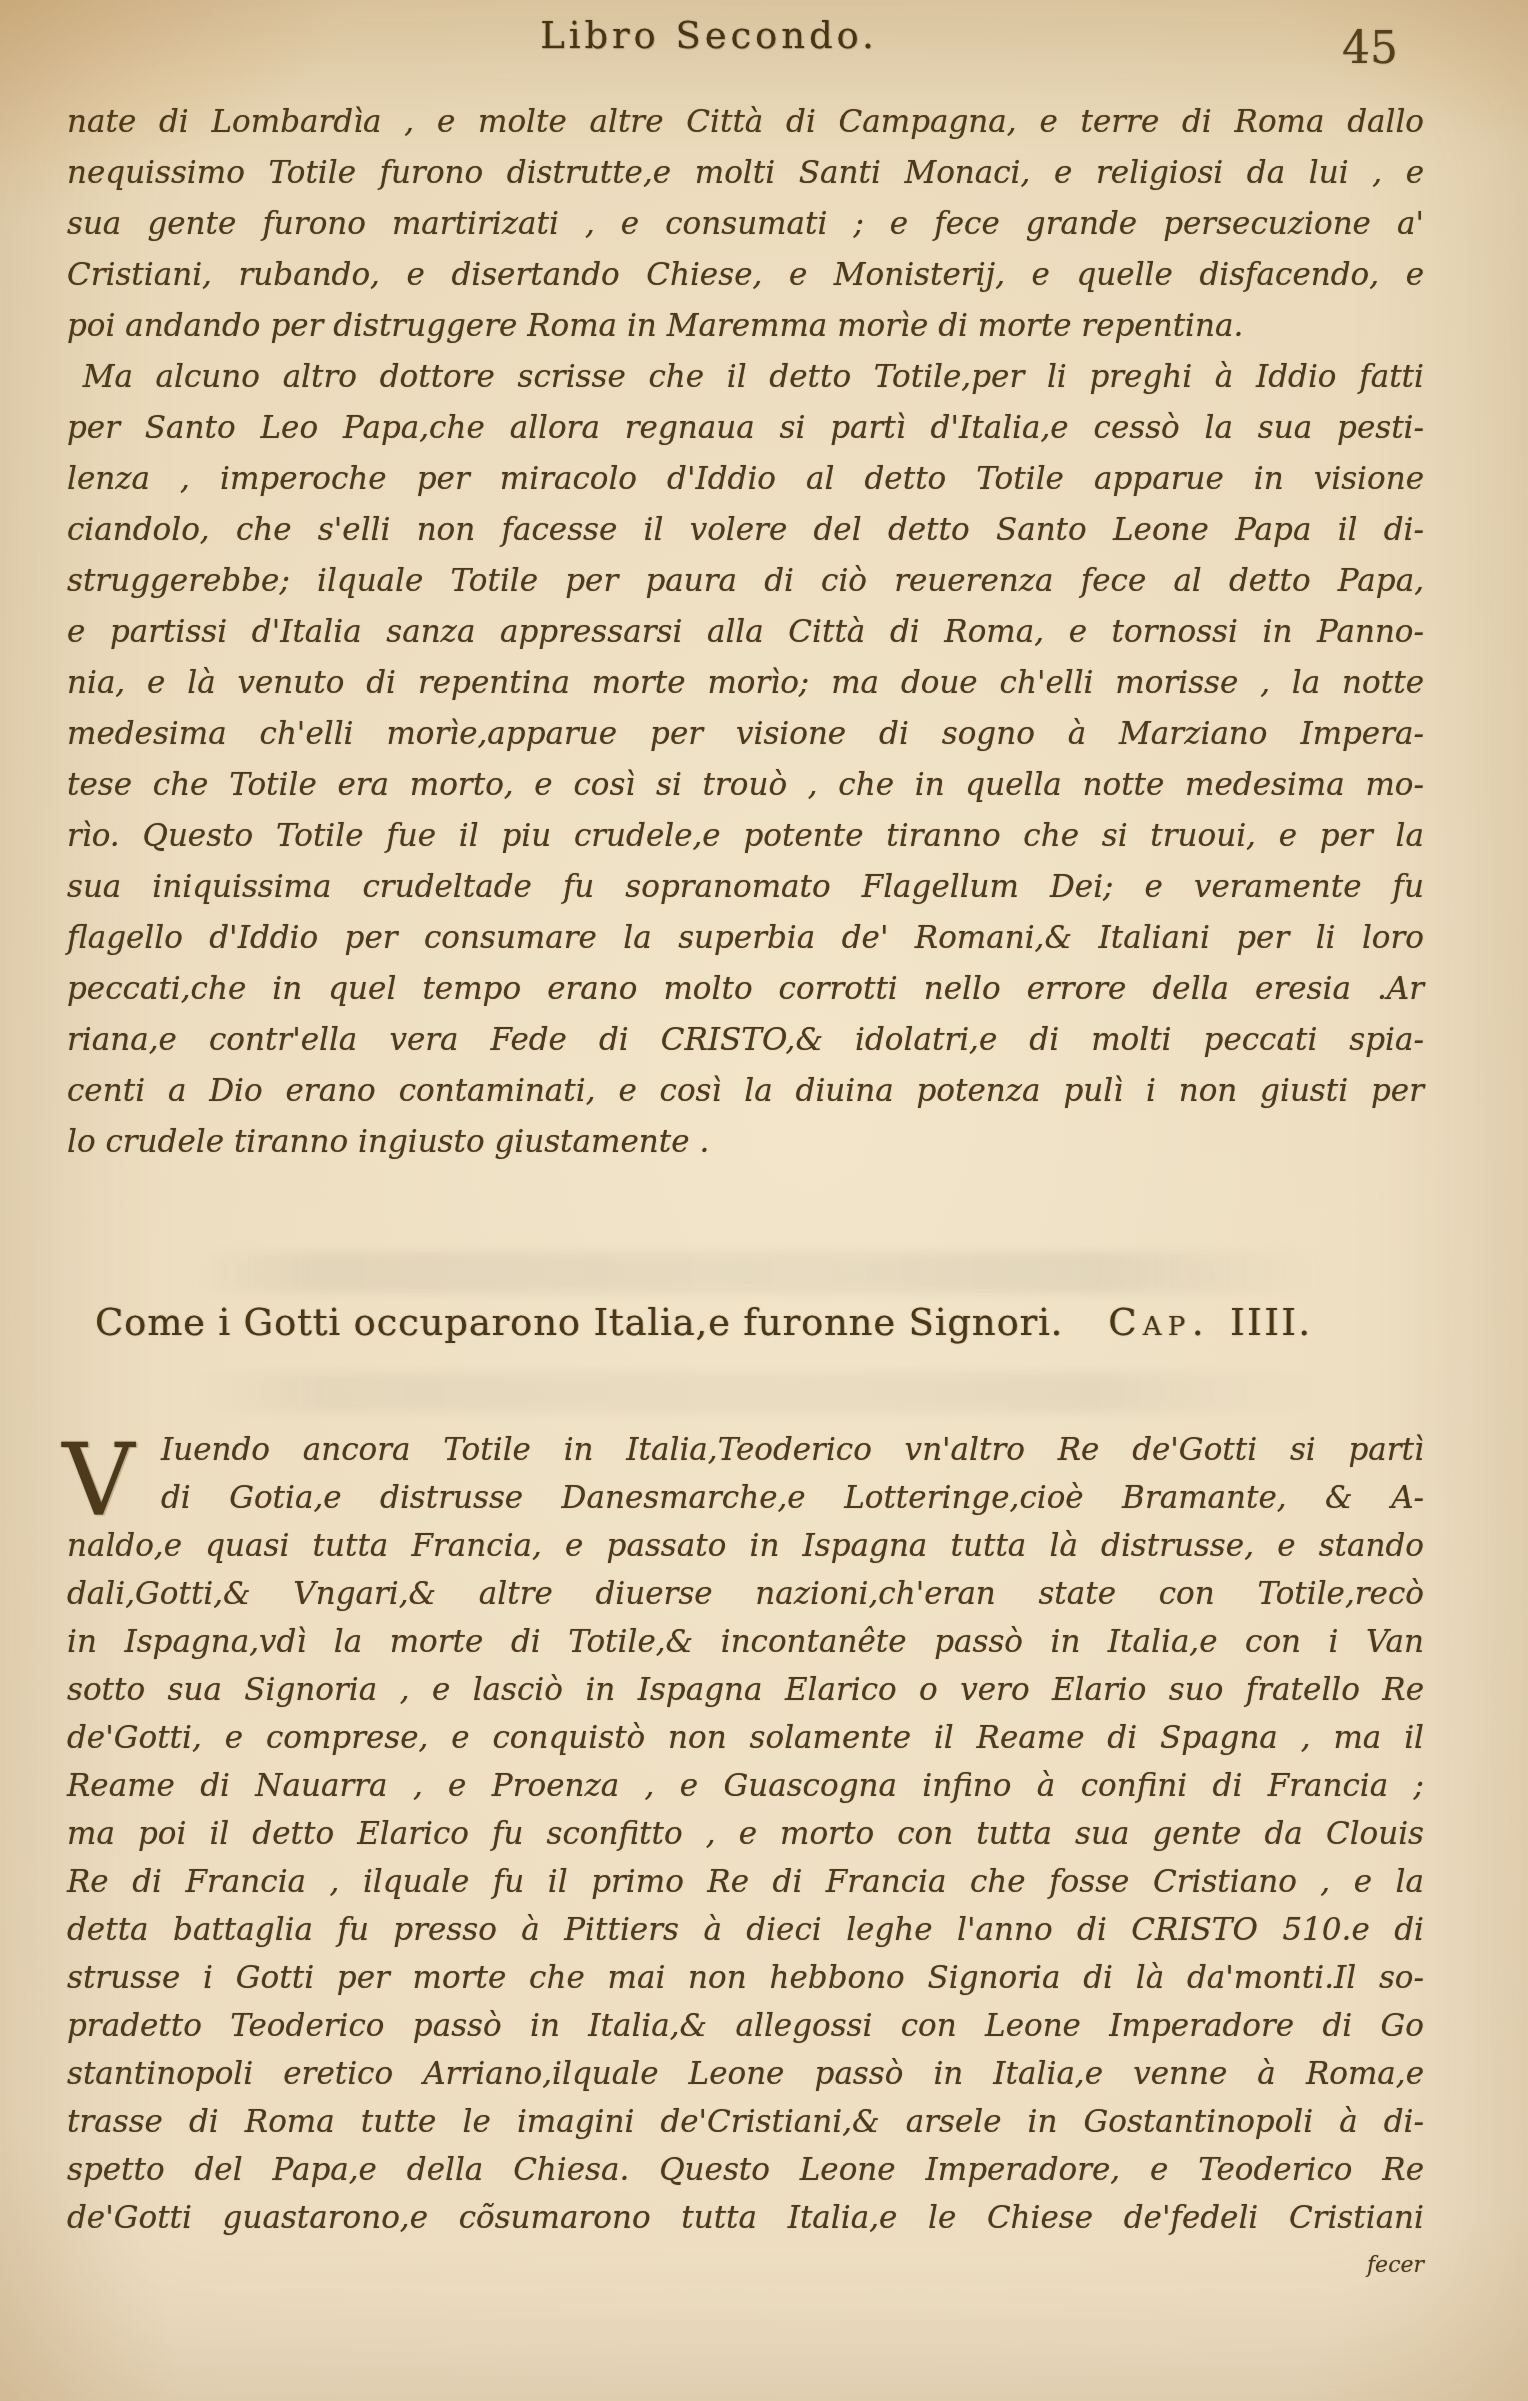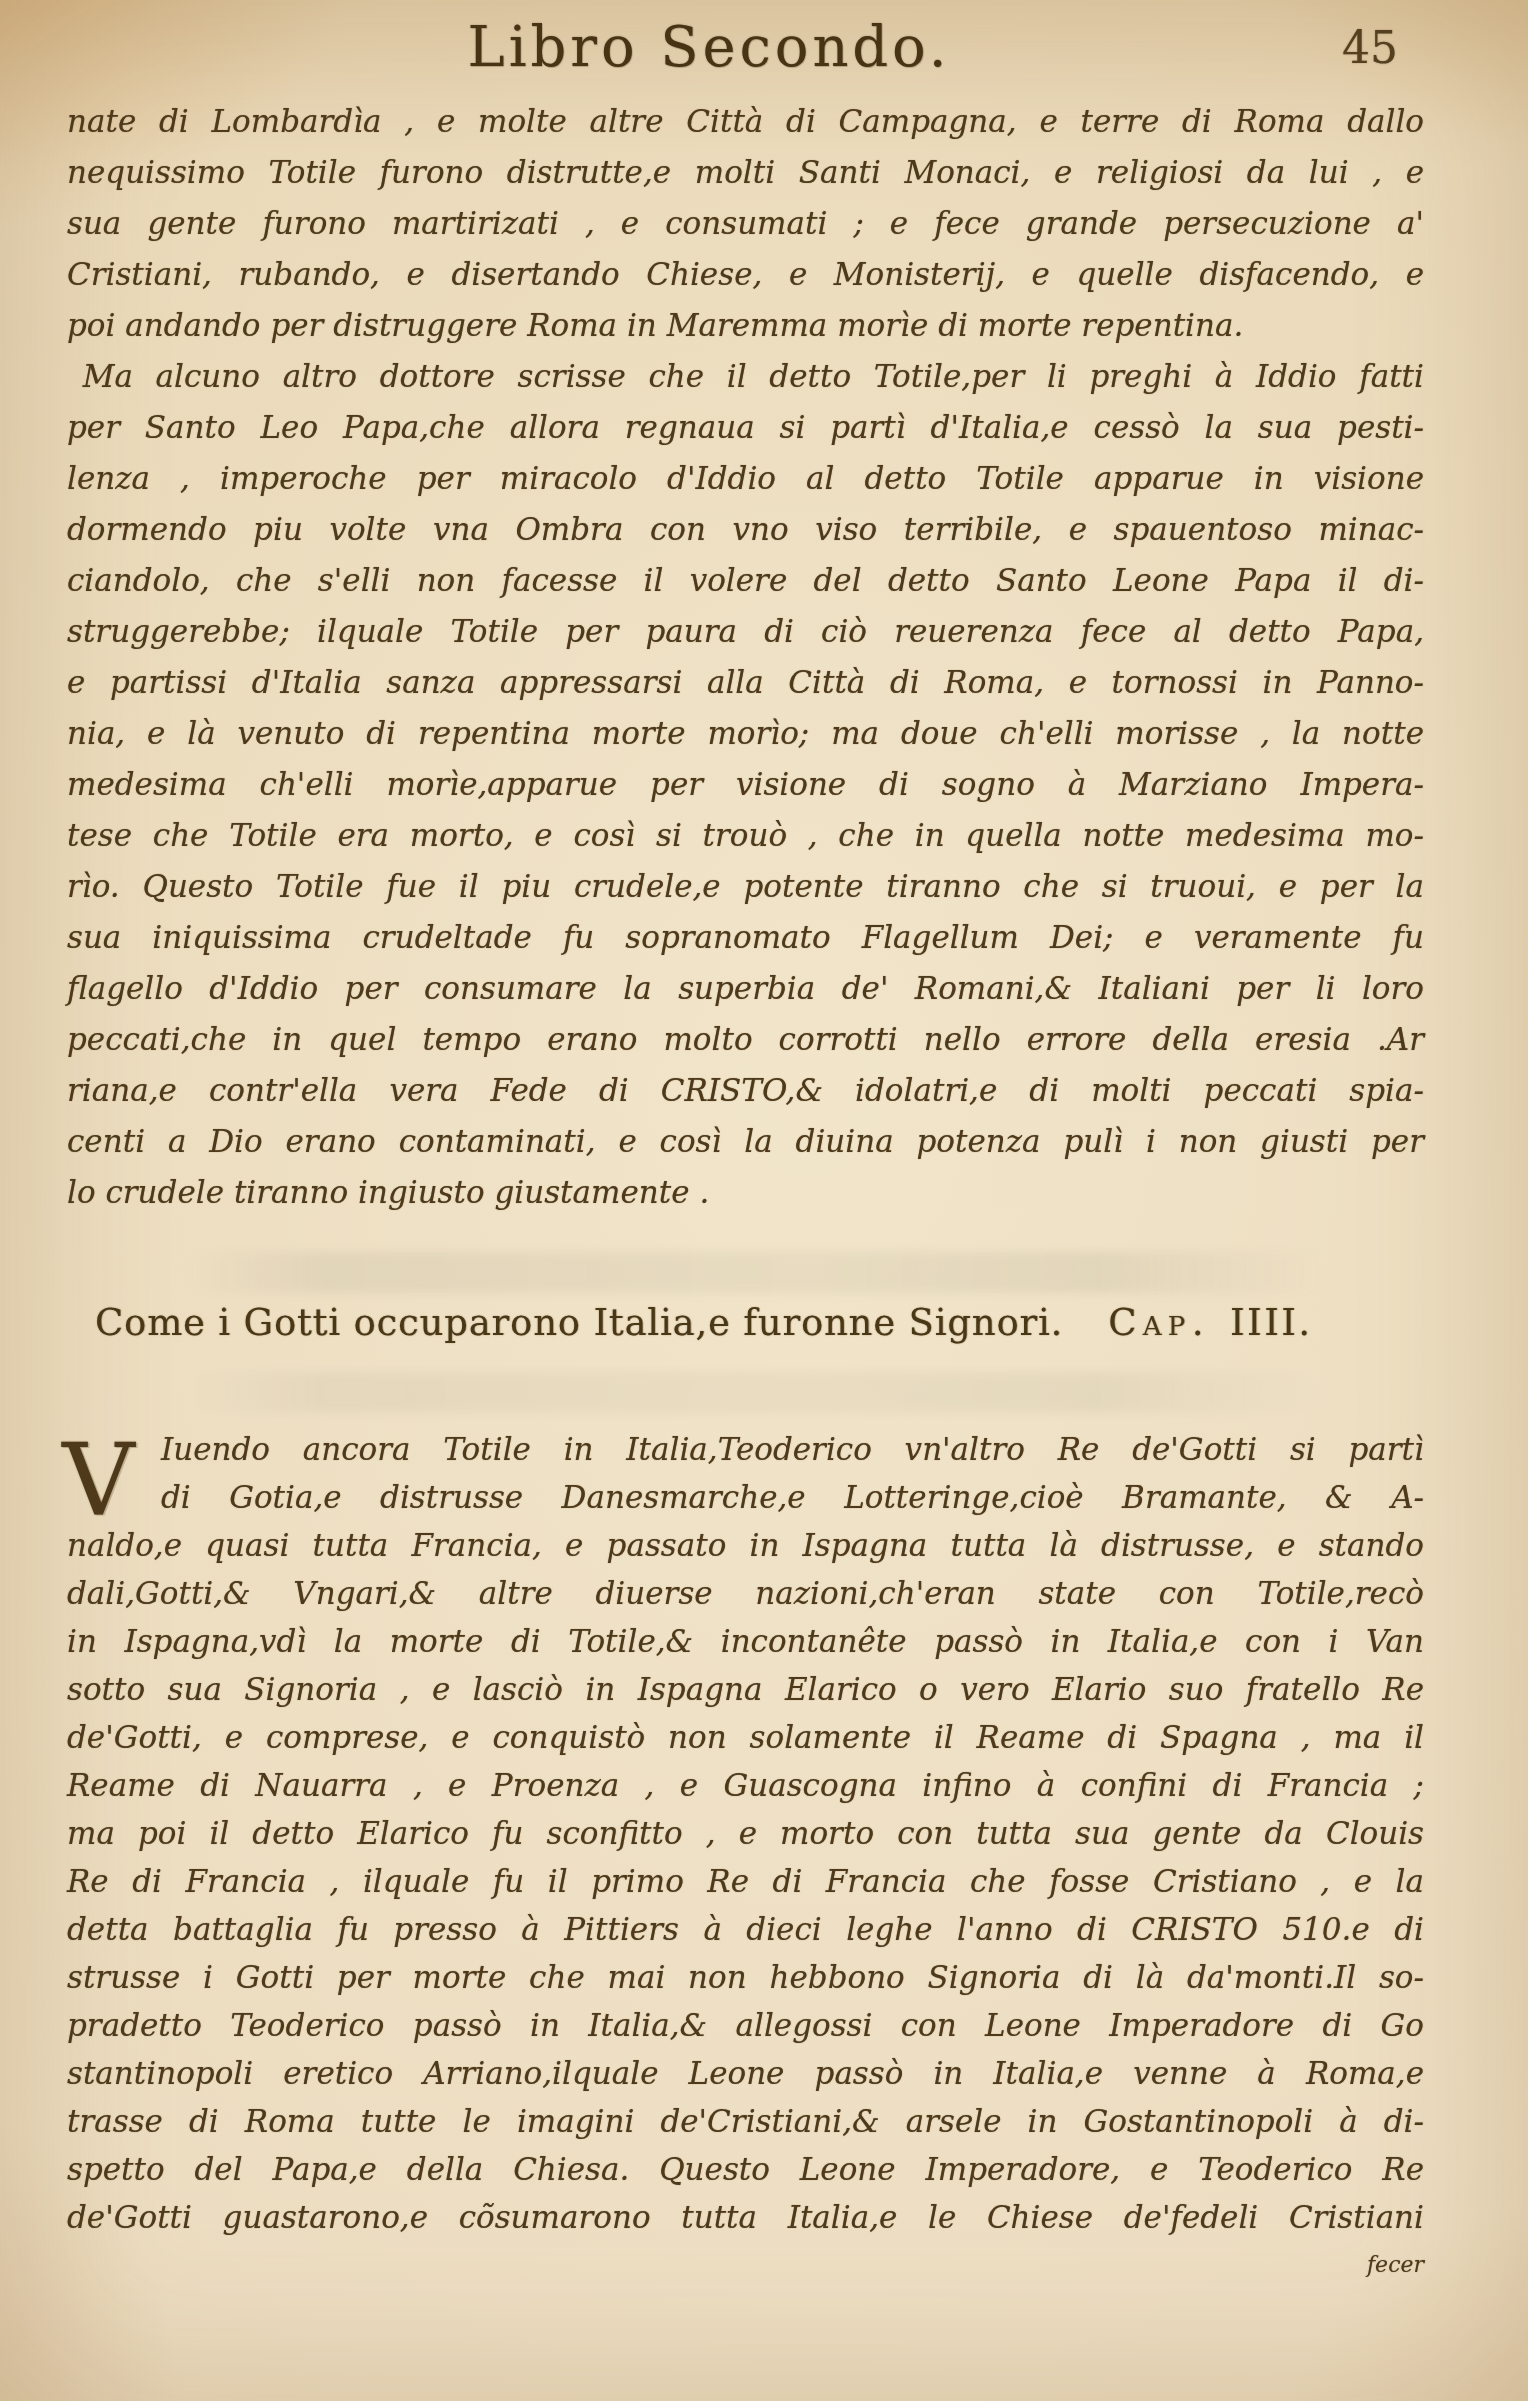--- a/index.html
+++ b/index.html
@@ -21,21 +21,21 @@
   }
   
   .ghost{
     position:absolute;left:188px;width:1136px;height:41px;
     background:linear-gradient(90deg, rgba(120,115,100,0) 0%, rgba(120,115,100,.10) 12%, rgba(120,115,100,.08) 55%, rgba(120,115,100,.11) 80%, rgba(120,115,100,0) 100%);
     filter:blur(4.7px);
     border-radius:20.4px;
   }
   .running-title{
     position:absolute;top:14px;left:709px;transform:translateX(-50%);
-    font-size:56px;letter-spacing:3.9px;white-space:nowrap;
+    font-size:37px;letter-spacing:3.9px;white-space:nowrap;
     color:#47341ا5;color:#473415;
     text-shadow:0 0 1.6px rgba(70,48,18,.45), 0.8px 0.8px 0 rgba(70,48,18,.18);
   }
   .folio{
     position:absolute;top:22px;left:1342px;
     font-size:44px;color:#54401f;
     text-shadow:0 0 1.6px rgba(70,48,18,.45);
   }
   .textcol{position:absolute;left:67px;width:1357px;}
   .body-block{top:96px;}
@@ -86,21 +86,20 @@
 
   <div class="textcol body-block">
     <div class="line">nate di Lombardìa , e molte altre Città di Campagna, e terre di Roma dallo</div>
     <div class="line">nequissimo Totile furono distrutte,e molti Santi Monaci, e religiosi da lui , e</div>
     <div class="line">sua gente furono martirizati , e consumati ; e fece grande persecuzione a'</div>
     <div class="line">Cristiani, rubando, e disertando Chiese, e Monisterij, e quelle disfacendo, e</div>
     <div class="line lastline">poi andando per distruggere Roma in Maremma morìe di morte repentina.</div>
     <div class="line indent">Ma alcuno altro dottore scrisse che il detto Totile,per li preghi à Iddio fatti</div>
     <div class="line">per Santo Leo Papa,che allora regnaua si partì d'Italia,e cessò la sua pesti-</div>
     <div class="line">lenza , imperoche per miracolo d'Iddio al detto Totile apparue in visione</div>
-    <div class="line">dormendo piu volte vna Ombra con vno viso terribile, e spauentoso minac-</div>
     <div class="line">ciandolo, che s'elli non facesse il volere del detto Santo Leone Papa il di-</div>
     <div class="line">struggerebbe; ilquale Totile per paura di ciò reuerenza fece al detto Papa,</div>
     <div class="line">e partissi d'Italia sanza appressarsi alla Città di Roma, e tornossi in Panno-</div>
     <div class="line">nia, e là venuto di repentina morte morìo; ma doue ch'elli morisse , la notte</div>
     <div class="line">medesima ch'elli morìe,apparue per visione di sogno à Marziano Impera-</div>
     <div class="line">tese che Totile era morto, e così si trouò , che in quella notte medesima mo-</div>
     <div class="line">rìo. Questo Totile fue il piu crudele,e potente tiranno che si truoui, e per la</div>
     <div class="line">sua iniquissima crudeltade fu sopranomato Flagellum Dei; e veramente fu</div>
     <div class="line">flagello d'Iddio per consumare la superbia de' Romani,&amp; Italiani per li loro</div>
     <div class="line">peccati,che in quel tempo erano molto corrotti nello errore della eresia .Ar</div>

